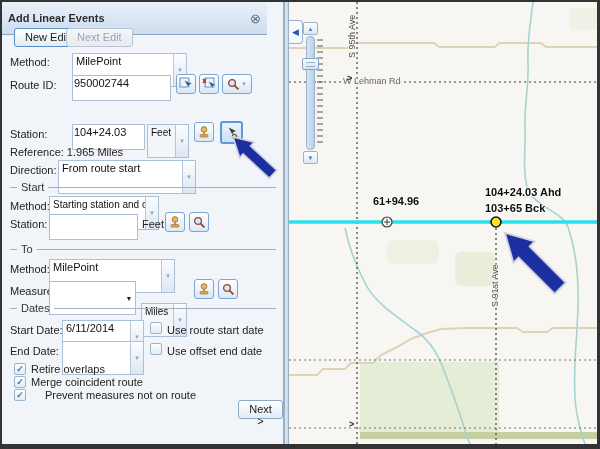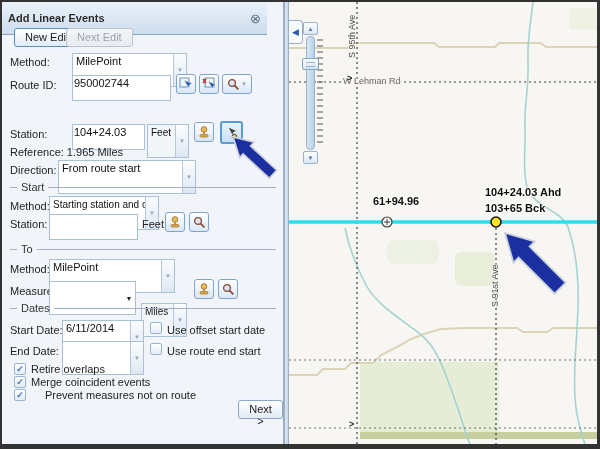--- a/index.html
+++ b/index.html
@@ -199,34 +199,34 @@
     <div class="section abs" style="left:8px;top:300px;width:266px;">
       <span>Dates</span>
     </div>
 
     <span class="lbl abs" style="left:8px;top:322px;">Start Date:</span>
     <div class="combo abs" style="left:60px;top:318px;width:82px;">
       <span class="combo-text">6/11/2014</span>
       <span class="combo-arrow">▼</span>
     </div>
     <div class="cb abs" style="left:148px;top:320px;"></div>
-    <span class="lbl abs" style="left:165px;top:322px;">Use offset start date</span>
+    <span class="lbl abs" style="left:165px;top:322px;">Use route start date</span>
 
     <span class="lbl abs" style="left:8px;top:343px;">End Date:</span>
     <div class="combo abs" style="left:60px;top:339px;width:82px;">
       <span class="combo-text"></span>
       <span class="combo-arrow">▼</span>
     </div>
     <div class="cb abs" style="left:148px;top:341px;"></div>
-    <span class="lbl abs" style="left:165px;top:343px;">Use route end start</span>
+    <span class="lbl abs" style="left:165px;top:343px;">Use offset end date</span>
 
     <div class="cb abs" style="left:12px;top:361px;">✓</div>
     <span class="lbl abs" style="left:29px;top:361px;">Retire overlaps</span>
     <div class="cb abs" style="left:12px;top:374px;">✓</div>
-    <span class="lbl abs" style="left:29px;top:374px;">Merge coincident events</span>
+    <span class="lbl abs" style="left:29px;top:374px;">Merge coincident route</span>
     <div class="cb abs" style="left:12px;top:387px;">✓</div>
     <span class="lbl abs" style="left:29px;top:387px;padding-left:14px;">Prevent measures not on route</span>
 
     <div class="btn abs" style="left:236px;top:398px;border-color:#8aa8c8;">Next &gt;</div>
 
     <svg class="overlay-svg" width="282" height="442">
       <g transform="translate(231,135) rotate(-47) scale(2.1)">
         <polygon points="0,0 -5,9 -2.6,9 -2.6,26 2.6,26 2.6,9 5,9" fill="#1c2fa0" stroke="#ccd0dc" stroke-width="0.8"></polygon>
       </g>
     </svg>

